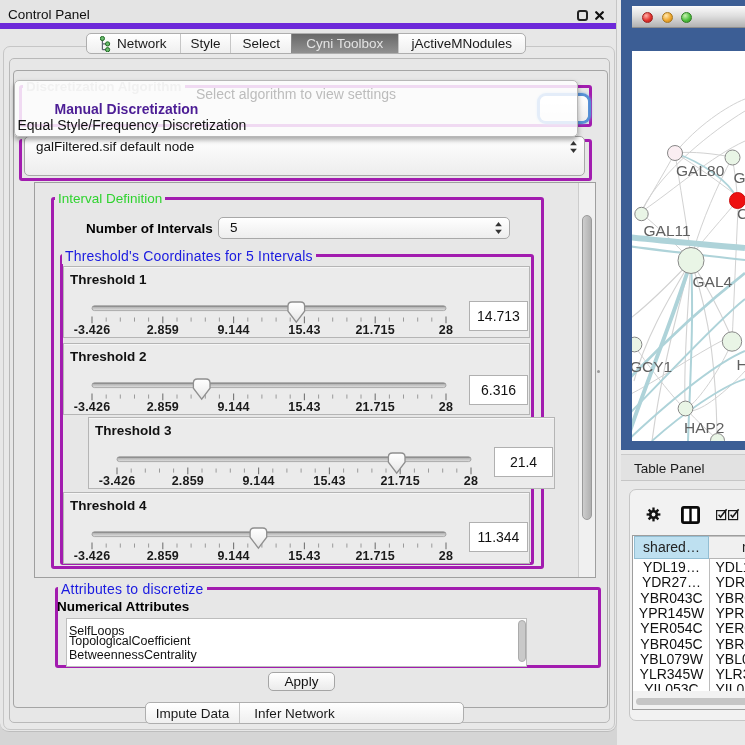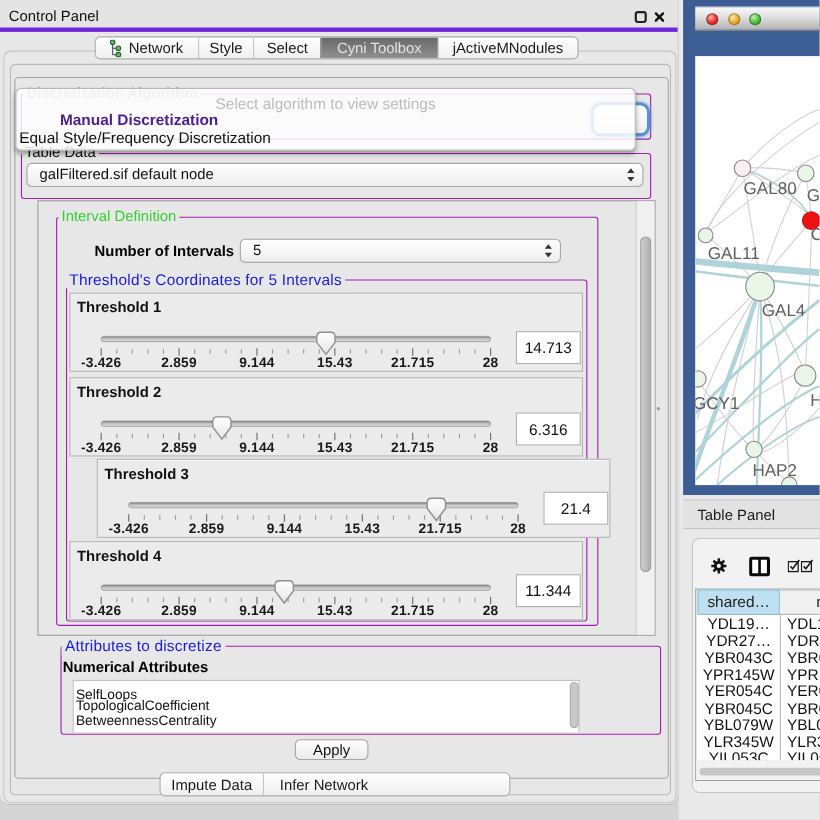--- a/index.html
+++ b/index.html
@@ -4,35 +4,35 @@
 <style>
 * { margin:0; padding:0; box-sizing:border-box; }
 html,body { width:745px; height:745px; overflow:hidden; }
 body { font-family:"Liberation Sans", sans-serif; background:#d5d5d5; position:relative; }
 #root { position:absolute; left:0; top:0; width:745px; height:745px; will-change:transform; }
 .abs { position:absolute; }
 
 #rightbg { left:617px; top:0; width:128px; height:745px; background:#e9e9e9; }
 
 #cpwin { left:0; top:0; width:617px; height:732px; background:#e7e7e7; border-right:1px solid #c6c6c6; border-bottom:1px solid #bdbdbd; border-radius:0 0 9px 9px; }
-#cptitle { left:0; top:0; width:616px; height:29px; background:#e4e4e4; border-bottom:4px solid #6d28d9; }
+#cptitle { left:0; top:0; width:616px; height:29px; background:#e4e4e4; border-bottom:6px solid #6d28d9; }
 #cptitle .t { position:absolute; left:8px; top:7px; font-size:13.5px; color:#111; }
 #cpfloat { left:577px; top:10px; width:11px; height:11px; border:2px solid #222; border-radius:3px; }
 
 .seg { border:1px solid #aeaeae; border-radius:5px; background:linear-gradient(#ffffff,#efefef); display:flex; overflow:hidden; }
 .seg .s { font-size:13.5px; color:#1a1a1a; display:flex; align-items:center; justify-content:center; border-left:1px solid #c6c6c6; white-space:nowrap; height:100%; }
 .seg .s:first-child { border-left:none; }
 .seg .s.sel { background:linear-gradient(#686868,#909090); color:#e3e3e3; border-left-color:#8a8a8a; }
 #tabs { left:86px; top:33px; width:440px; height:21px; }
 
 #p1 { left:3px; top:45.5px; width:611.5px; height:684px; border:1px solid #c6c6c6; border-radius:7px; background:#e8e8e8; }
 #p2 { left:8.5px; top:57.5px; width:601px; height:665px; border:1px solid #b9b9b9; border-radius:5px; background:#e7e7e7; }
 #p3 { left:12.7px; top:70px; width:595px; height:637.5px; border:1px solid #a5a5a5; border-radius:4px; background:#e7e7e7; }
 
-.group { position:absolute; border:1px solid #a21caf; border-radius:3px; }
+.group { position:absolute; border:3px solid #a21caf; border-radius:3px; }
 .group .lbl { position:absolute; top:-9px; left:8px; background:#e7e7e7; padding:0 3px; font-size:13.5px; white-space:nowrap; }
 
 .combo { position:absolute; background:linear-gradient(#ffffff,#ededed); border:1px solid #a8a8a8; border-radius:5px; font-size:13.5px; color:#111; }
 .combo .tx { position:absolute; left:11px; top:2px; }
 .combo .ar { position:absolute; right:6px; top:2px; }
 
 #popup { left:14px; top:80px; width:564px; height:57px; background:rgba(255,255,255,0.84); border:1px solid #b7b7b7; border-radius:5px; box-shadow:0 3px 5px rgba(0,0,0,0.35); }
 #popup .i0 { position:absolute; left:0; width:100%; top:5px; text-align:center; color:#bcbcbc; font-size:14px; }
 #popup .i1 { position:absolute; left:2.5px; top:20px; font-weight:bold; font-size:14px; color:#4c1d95;padding-left:37px; }
 #popup .i2 { position:absolute; left:2.5px; top:36px; font-size:14px; color:#111; }
@@ -96,21 +96,21 @@
     </div>
 
     <div class="group" style="left:18.5px; top:85px; width:573px; height:42px;">
       <span class="lbl" style="left:1.5px; color:#a5a5a5; font-weight:bold;">Discretization Algorithm</span>
     </div>
     <div class="abs" style="left:540px; top:96px; width:48px; height:25px; border-radius:6px; box-shadow:0 0 0 3px rgba(82,142,213,0.95), 0 0 2px 4px rgba(120,170,220,0.4); background:linear-gradient(#fff,#eee);"></div>
 
     <div class="group" style="left:18.5px; top:139px; width:573px; height:42px;">
       <span class="lbl" style="left:0px; color:#111;">Table Data</span>
     </div>
-    <div class="combo" style="left:24px; top:148px; width:561px; height:22px;">
+    <div class="combo" style="left:24px; top:136px; width:561px; height:40px;">
       <span class="tx">galFiltered.sif default node</span>
       <span class="ar"><svg width="9" height="16" viewBox="0 0 9 16">
         <path d="M4.5 2 L7.8 6.2 L1.2 6.2 Z" fill="#333"></path>
         <path d="M4.5 14 L7.8 9.8 L1.2 9.8 Z" fill="#333"></path>
       </svg></span>
     </div>
 
     <div id="popup" class="abs">
       <div class="i0">Select algorithm to view settings</div>
       <div class="i1">Manual Discretization</div>

